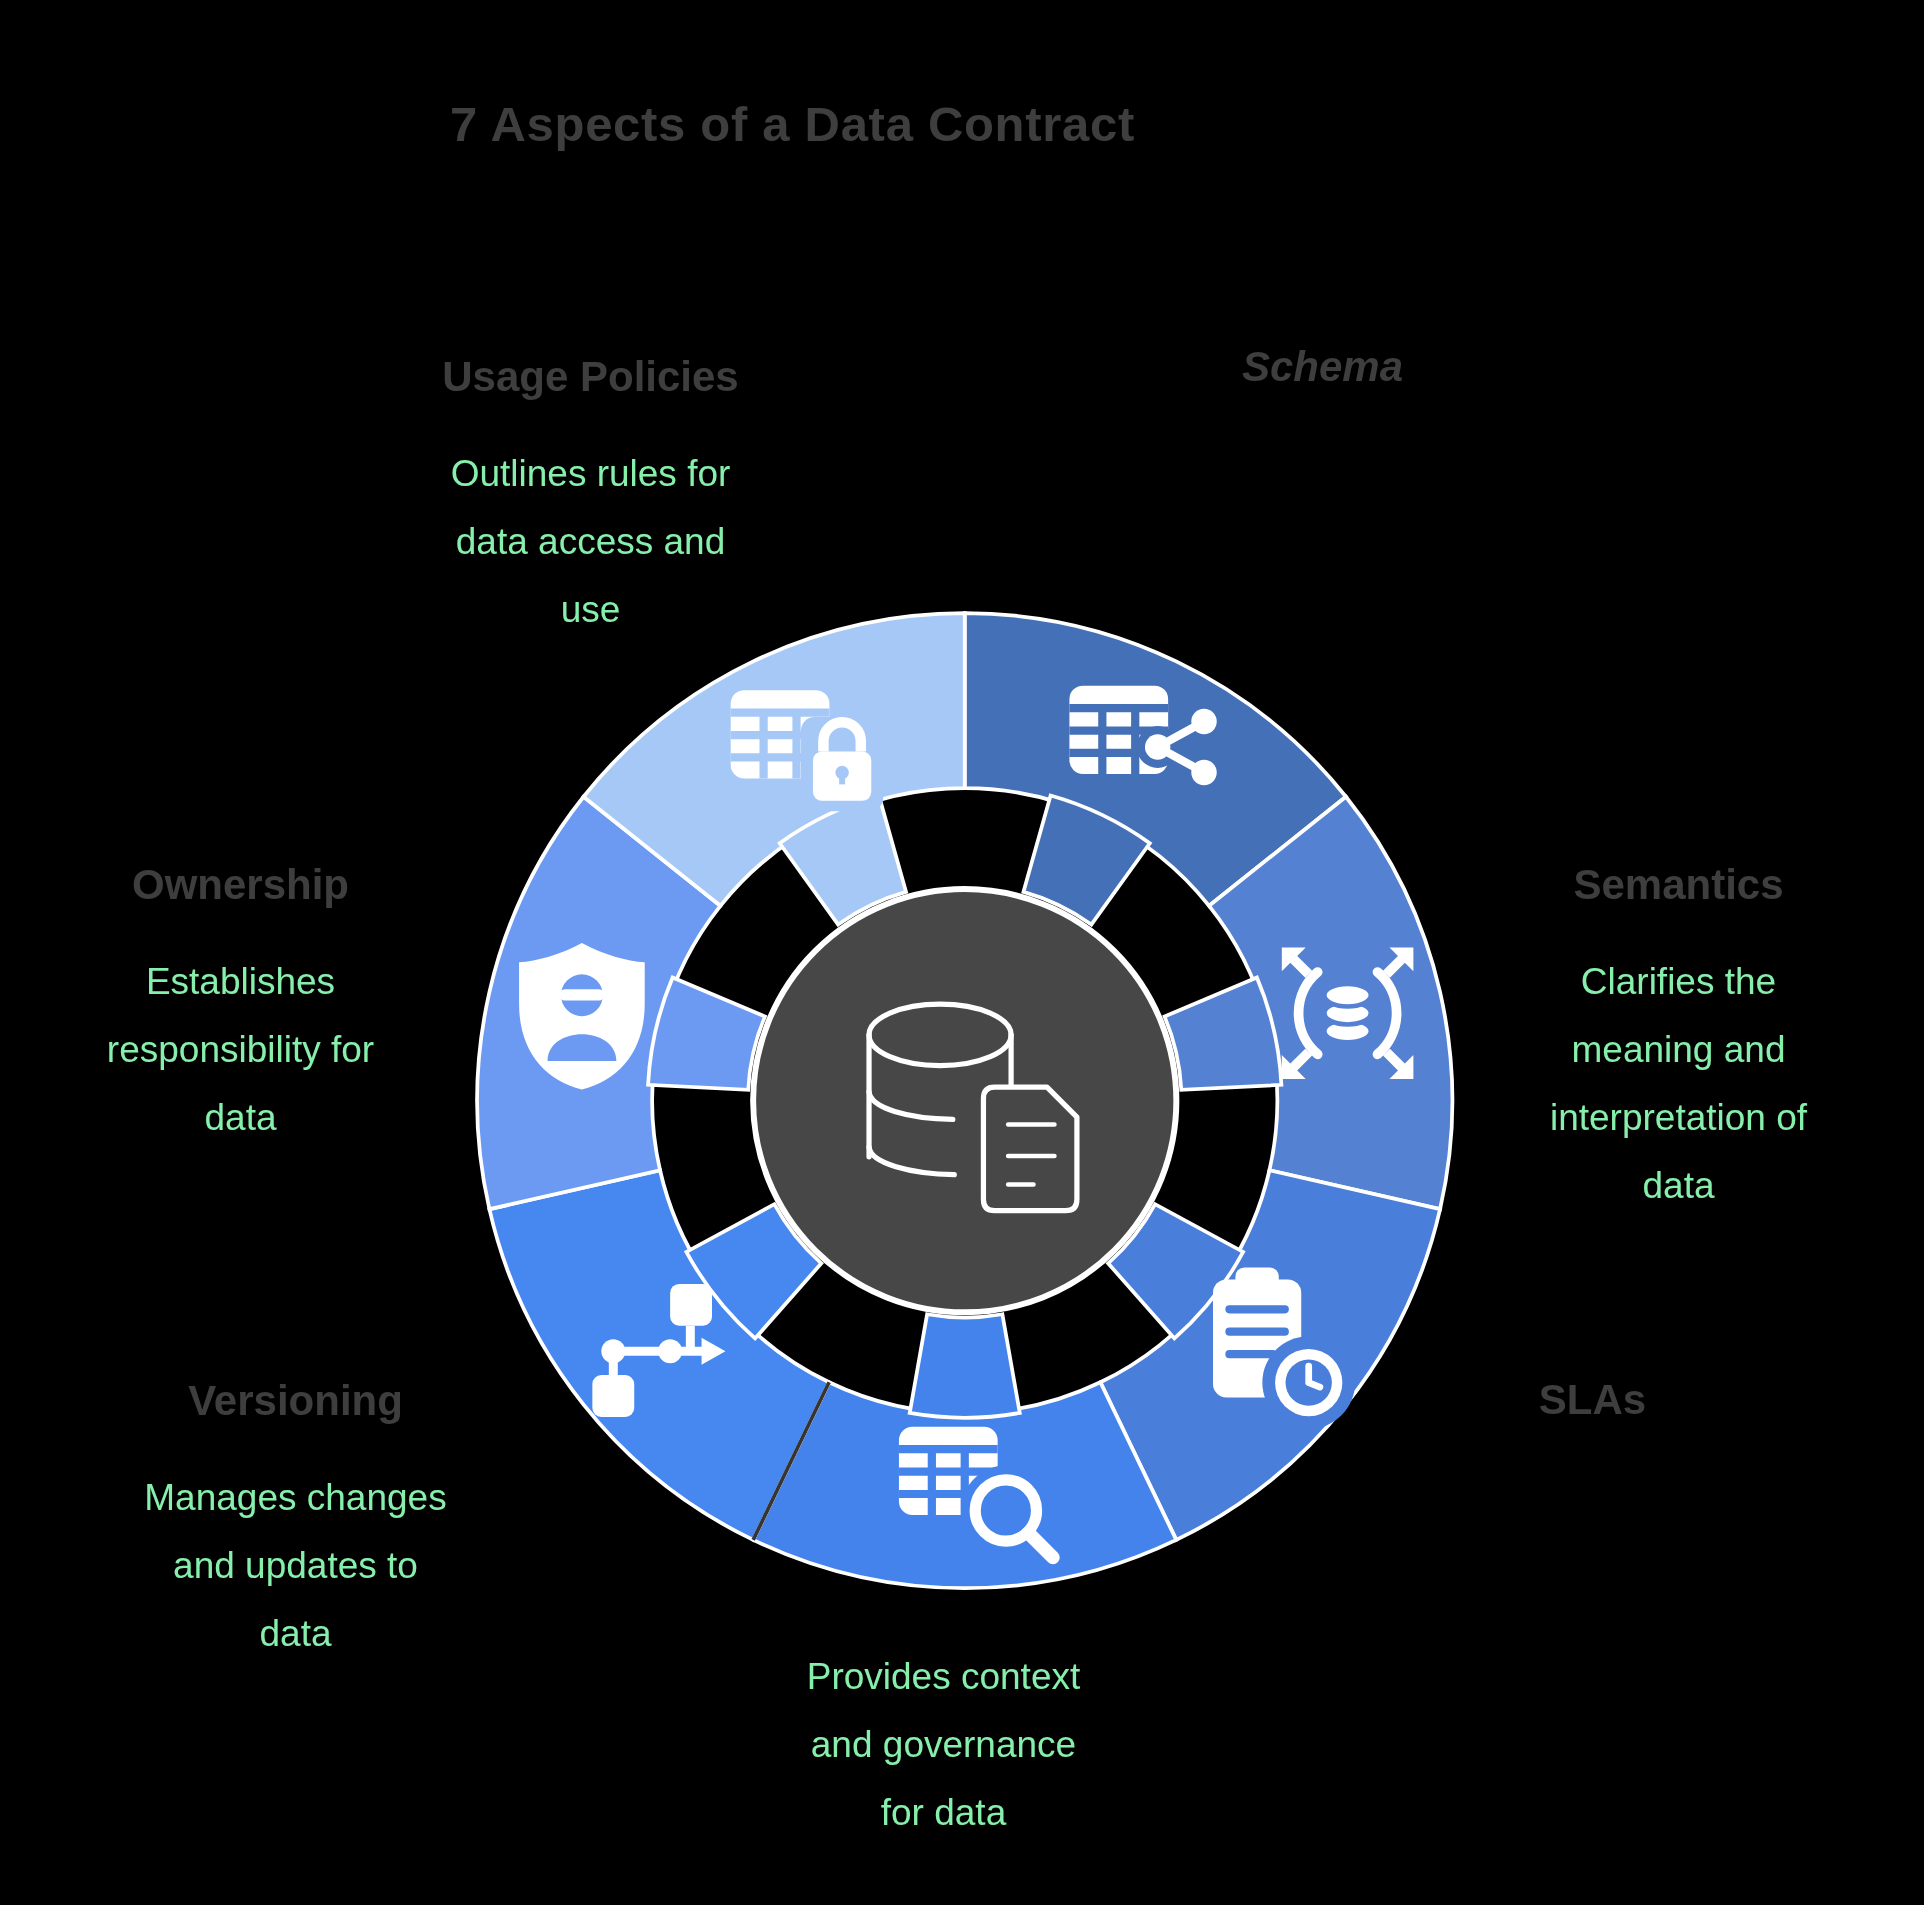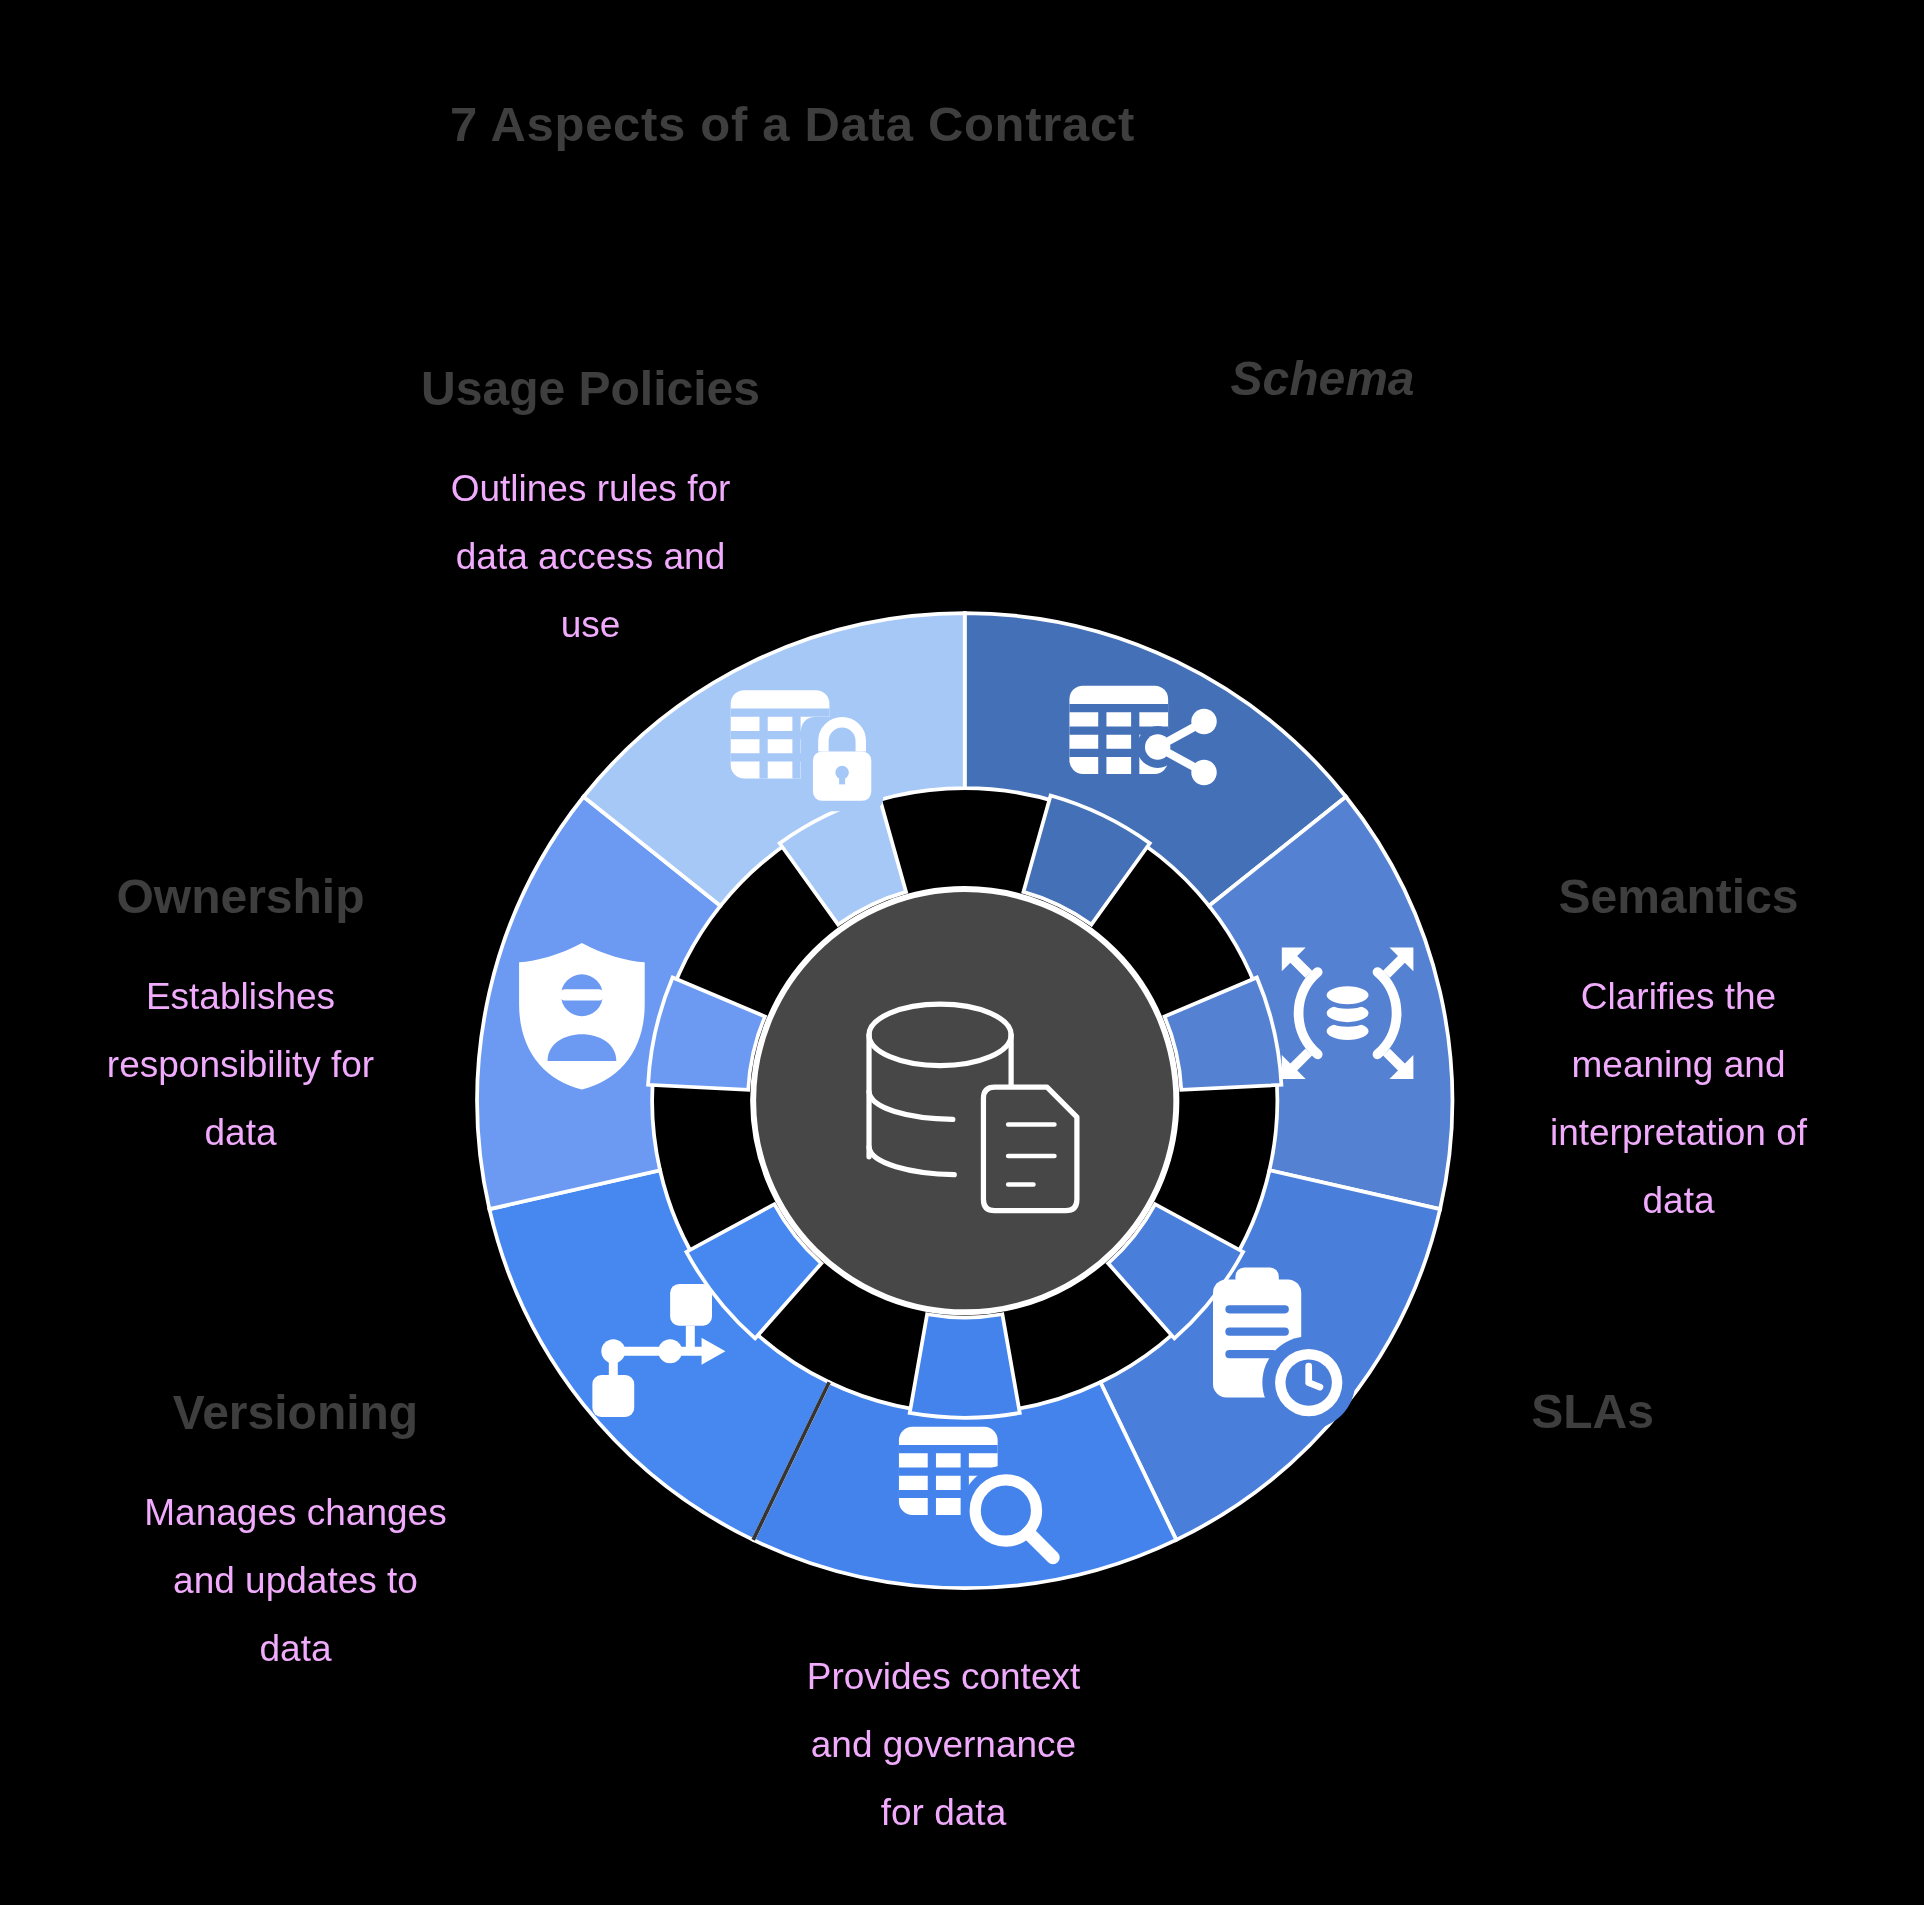--- a/index.html
+++ b/index.html
@@ -1,23 +1,23 @@
 <!DOCTYPE html>
 <html style="font-size:12px"><head>
 <meta charset="utf-8">
 <style>
   html,body{margin:0;padding:0;background:#000;}
   body{width:1925px;height:1906px;position:relative;overflow:hidden;
        font-family:"Liberation Sans",sans-serif;}
   .title{position:absolute;top:96px;left:0;width:1585px;text-align:center;
          font-size:49px;font-weight:700;color:#3e3e3e;letter-spacing:0.7px;}
   .label-block{position:absolute;width:359px;text-align:center;color:#3e3e3e;}
-  .label-block h2{margin:8px 0 39px 0;font-size:48px;font-weight:700;color:#3e3e3e;}
+  .label-block h2{margin:0 0 39px 0;font-size:42px;font-weight:700;color:#3e3e3e;}
   .label-block p{margin:0;font-size:37px;font-weight:500;line-height:1.84;
-                 white-space:pre-line;color:#f0abfc;}
+                 white-space:pre-line;color:#86efac;}
   .pos-usage{left:411px;top:353px;}
   .pos-schema{left:1143px;top:343px;font-style:italic;}
   .pos-semantics{left:1499px;top:861px;}
   .pos-ownership{left:61px;top:861px;}
   .pos-slas{left:1413px;top:1376px;}
   .pos-versioning{left:116px;top:1377px;}
   .pos-metadata{left:764px;top:1643px;}
   svg.wheel{position:absolute;left:0;top:0;}
   .seg,.spoke{stroke:#ffffff;stroke-width:5;}
 </style>

